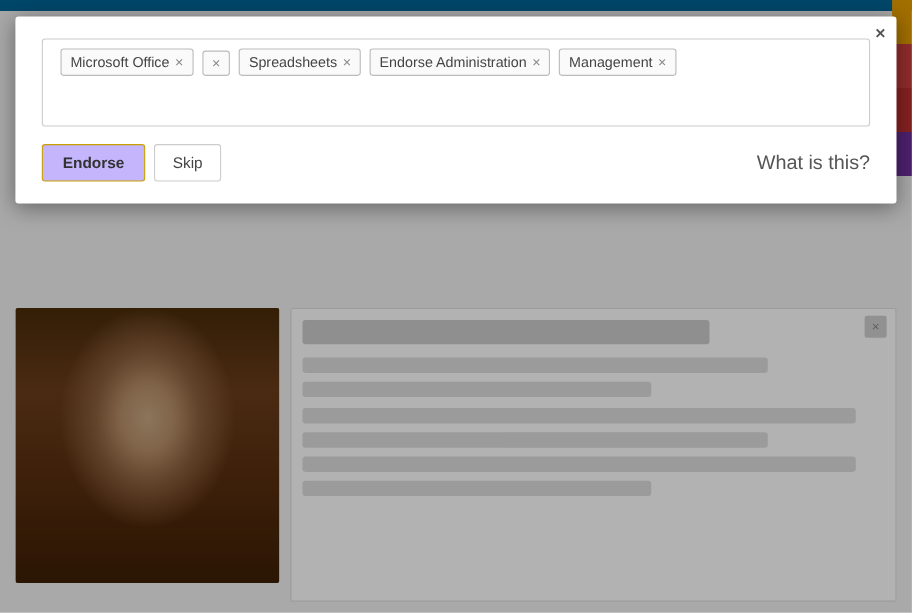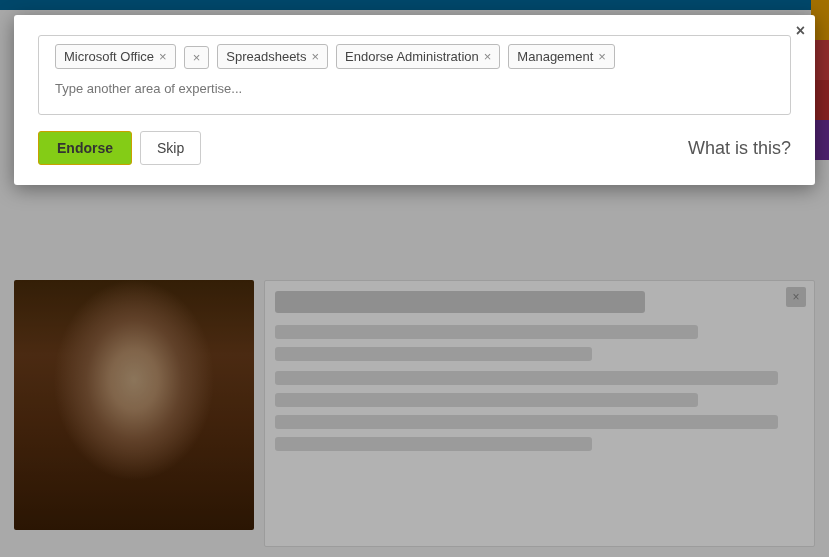--- a/index.html
+++ b/index.html
@@ -214,21 +214,21 @@
       align-items: center;
       justify-content: space-between;
     }
 
     .action-left {
       display: flex;
       gap: 8px;
     }
 
     .btn-endorse {
-      background: #84cc16;
+      background: #c4b5fd;
       border: 1px solid #c9a000;
       color: #333;
       font-size: 14px;
       font-weight: bold;
       padding: 8px 18px;
       border-radius: 3px;
       cursor: pointer;
     }
 
     .btn-skip {
@@ -298,21 +298,20 @@
       <span class="remove-x">×</span>
     </div>
     <div class="skill-tag">
       <span>Endorse Administration</span>
       <span class="remove-x">×</span>
     </div>
     <div class="skill-tag">
       <span>Management</span>
       <span class="remove-x">×</span>
     </div>
-    <input class="skill-input" type="text" placeholder="Type another area of expertise..." style="">
   </div>
 
   <div class="action-row">
     <div class="action-left">
       <button class="btn-endorse">Endorse</button>
       <button class="btn-skip">Skip</button>
     </div>
     <span class="what-is-this">What is this?</span>
   </div>
 </div>

